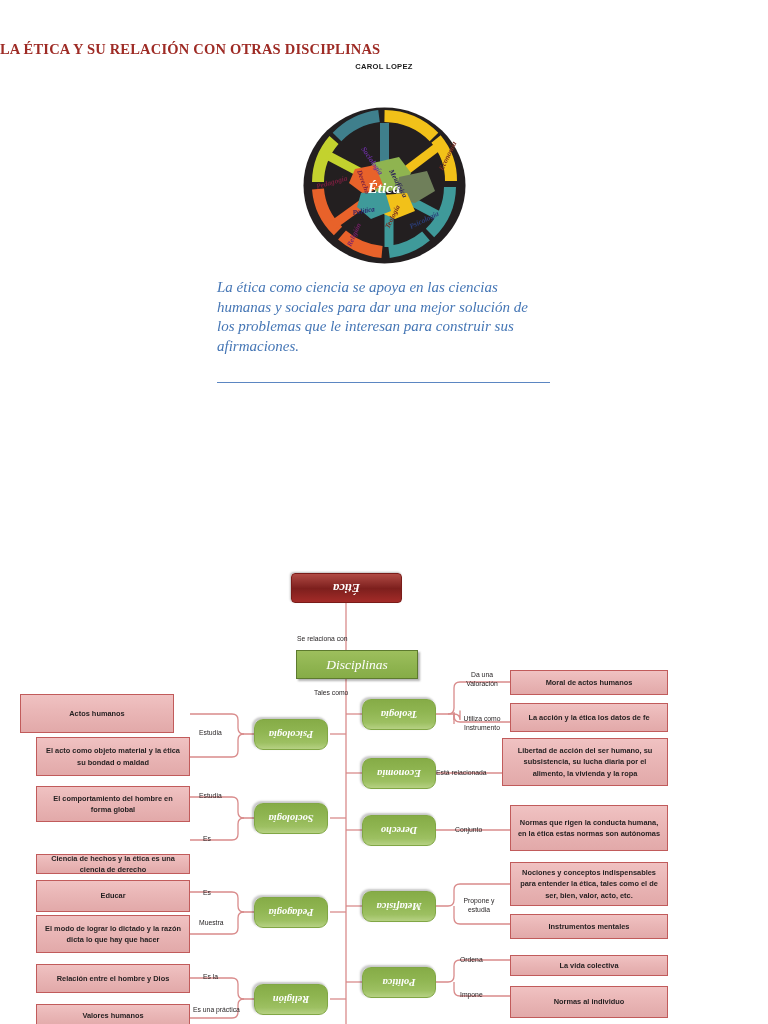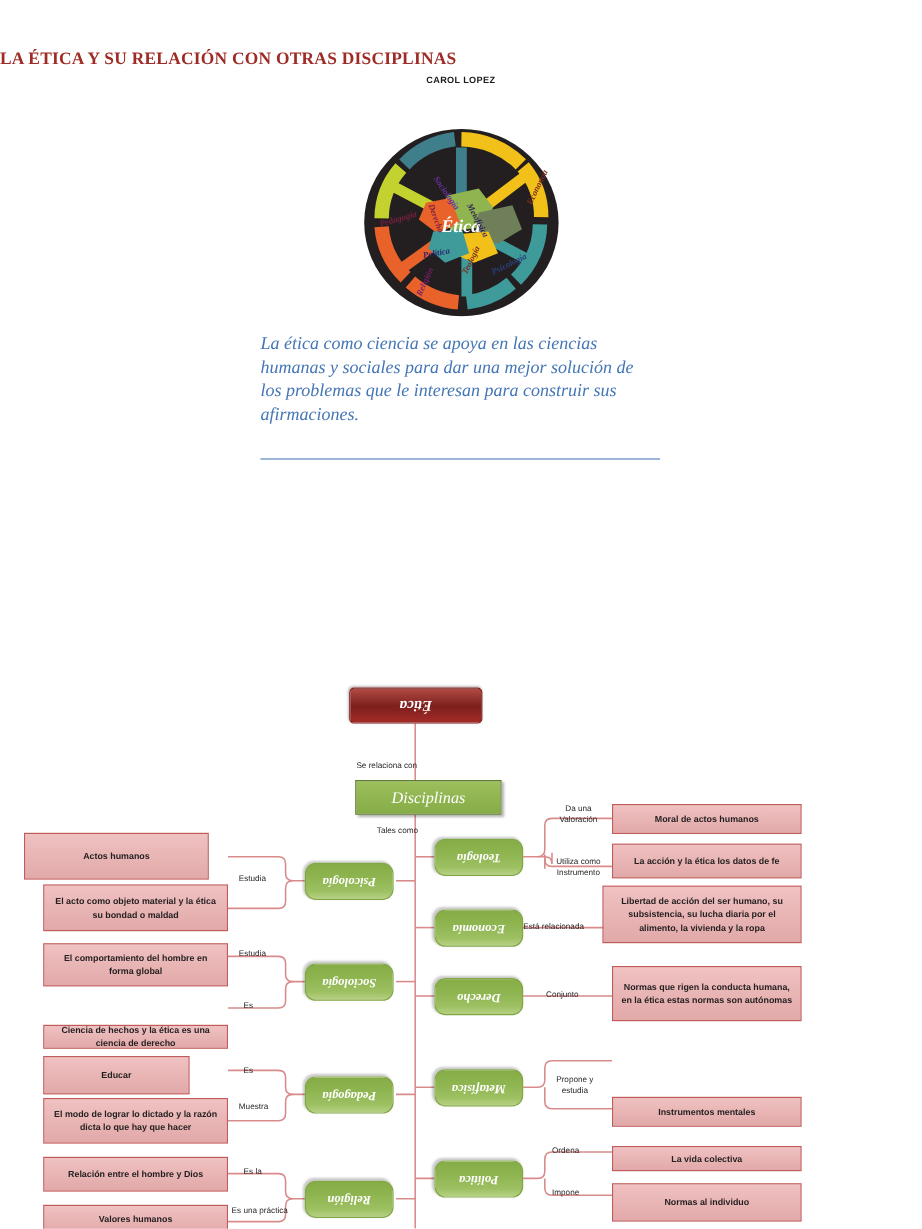--- a/index.html
+++ b/index.html
@@ -227,21 +227,21 @@
   </div>
   <div class="cap" style="left:199px;top:791px;">Estudia</div>
   <div class="node pbox" style="left:36px;top:825px;width:154px;height:20px;margin-top:29px;">
     <span>Ciencia de hechos y la ética es una ciencia de derecho</span>
   </div>
   <div class="cap" style="left:203px;top:834px;">Es</div>
 
   <div class="node pill" style="left:254px;top:897px;">
     <span>Pedagogía</span>
   </div>
-  <div class="node pbox" style="left:36px;top:880px;width:122px;height:32px;">
+  <div class="node pbox" style="left:36px;top:880px;width:154px;height:32px;">
     <span>Educar</span>
   </div>
   <div class="cap" style="left:203px;top:888px;">Es</div>
   <div class="node pbox" style="left:36px;top:915px;width:154px;height:38px;">
     <span>El modo de lograr lo dictado y la razón dicta lo que hay que hacer</span>
   </div>
   <div class="cap" style="left:199px;top:918px;">Muestra</div>
 
   <div class="node pill" style="left:254px;top:984px;">
     <span>Religión</span>
@@ -282,20 +282,23 @@
   </div>
   <div class="cap" style="left:455px;top:825px;">Conjunto</div>
   <div class="node pbox" style="left:510px;top:805px;width:158px;height:46px;">
     <span>Normas que rigen la conducta humana, en la ética estas normas son autónomas</span>
   </div>
 
   <div class="node pill" style="left:362px;top:891px;">
     <span>Metafísica</span>
   </div>
   <div class="cap ctr" style="left:455px;top:893px;width:48px;height:24px;">Propone y estudia</div>
+  <div class="node pbox" style="left:510px;top:862px;width:158px;height:44px;">
+    <span>Nociones y conceptos indispensables para entender la ética, tales como el de ser, bien, valor, acto, etc.</span>
+  </div>
   <div class="node pbox" style="left:510px;top:914px;width:158px;height:25px;">
     <span>Instrumentos mentales</span>
   </div>
 
   <div class="node pill" style="left:362px;top:967px;">
     <span>Política</span>
   </div>
   <div class="cap" style="left:460px;top:955px;">Ordena</div>
   <div class="node pbox" style="left:510px;top:955px;width:158px;height:21px;">
     <span>La vida colectiva</span>

